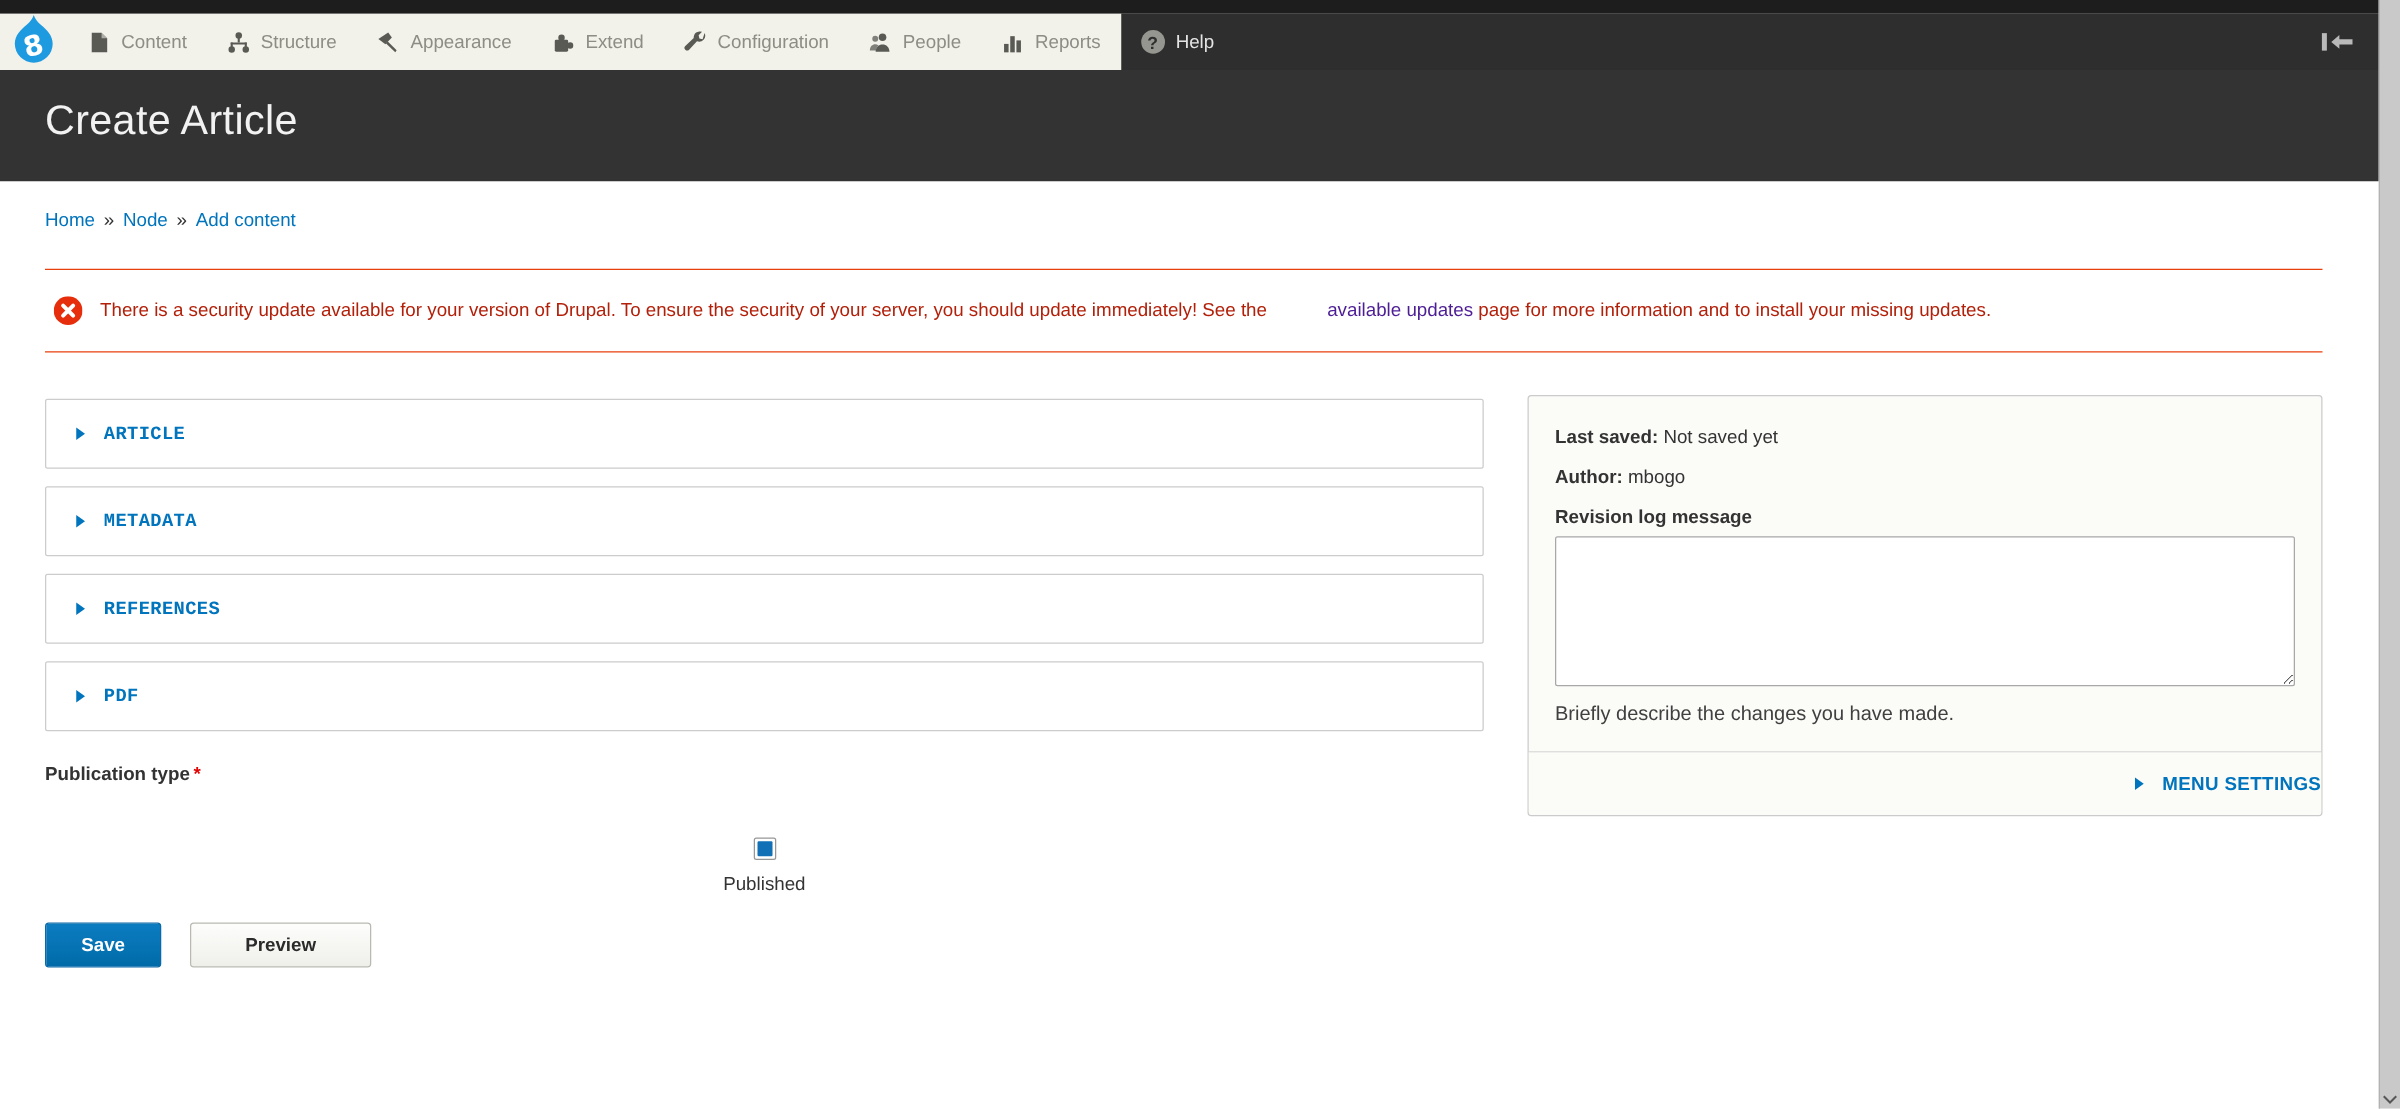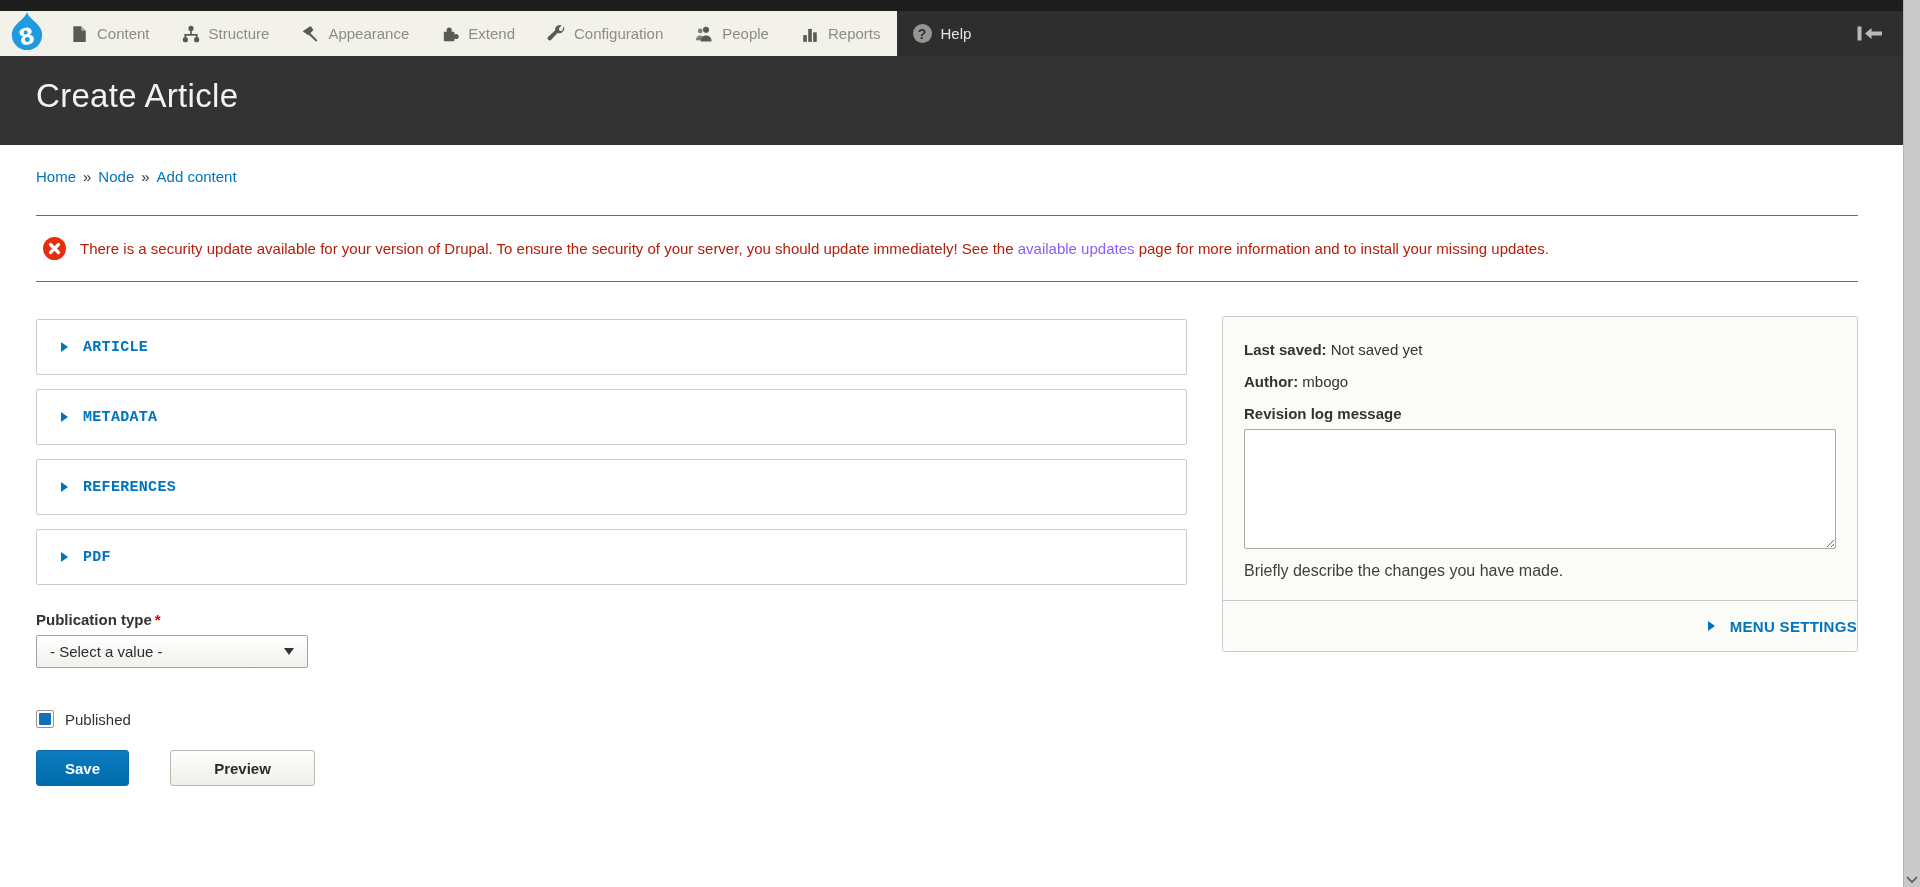--- a/index.html
+++ b/index.html
@@ -32,21 +32,21 @@
   
   .breadcrumb { margin:23px 45px 0 36px; font-size:15px; line-height:18px; color:#333; }
   .breadcrumb a { color:#0074bd; text-decoration:none; cursor:pointer;text-align:right; }
   .crumb-sep { margin:0 7px; color:#333; }
 
   
   .messages { margin:29px 45px 0 36px; border-top:1px solid #e93f0f; border-bottom:1px solid #e93f0f;
     padding:21px 0 21px 7px; display:flex; align-items:center; gap:14px;
     font-size:15px; line-height:18px; color:#b3200a; }
   .err-icon { flex:none; width:23px; height:23px; }
-  .messages a { color:#8b5cf6; text-decoration:none; cursor:pointer; }
+  .messages a { color:#4c1d95; text-decoration:none; cursor:pointer;margin-left:44px; }
 
   
   .layout { display:flex; margin:22px 45px 0 36px; }
   .main { width:1151px; margin-right:35px; padding-top:15px; }
   .sidebar { width:636px;margin-top:12px; }
 
   
   .panel { height:56px; border:1px solid #ccc; border-radius:2px; background:#fff;
     display:flex; align-items:center; padding-left:24px; margin-bottom:14px; cursor:pointer;font-family:Liberation Mono, monospace; }
   .tri { width:0; height:0; border-left:7px solid #0074bd; border-top:5px solid transparent;
@@ -55,28 +55,28 @@
 
   .field-label { margin-top:26px; font-size:15px; font-weight:bold; color:#333; }
   .req { color:#e00404; margin-left:3px; }
 
   .select-box { margin-top:7px; width:272px; height:33px; border:1px solid #a3a3a3; border-radius:2px;
     background:linear-gradient(#ffffff,#f0f0ec); display:flex; align-items:center;
     justify-content:space-between; padding:0 13px; font-size:15px; color:#2d2d2d; cursor:pointer; }
   .sel-arrow { width:0; height:0; border-top:7px solid #333; border-left:5px solid transparent;
     border-right:5px solid transparent; }
 
-  .checkbox-row { margin-top:42px; display:flex; align-items:center; gap:11px; }
+  .checkbox-row { margin-top:42px; display:flex; align-items:center; gap:11px;flex-direction:column; }
   .cb { width:18px; height:18px; border:1px solid #979797; border-radius:2px; background:#fff;
     padding:2px; cursor:pointer; }
   .cb .cb-fill { width:100%; height:100%; border-radius:1px; background:transparent; }
   .cb.checked .cb-fill { background:#1270b6; }
   .cb-label { font-size:15px; color:#333; cursor:pointer; }
 
-  .buttons { margin-top:22px; display:flex; gap:41px; }
+  .buttons { margin-top:22px; display:flex; gap:23px; }
   .btn { height:36px; border-radius:3px; font-size:15px; font-weight:bold;
     font-family:"Liberation Sans",sans-serif; cursor:pointer; }
   .btn-save { width:93px; color:#fff; background:linear-gradient(#0c7cc1,#006ba8);
     border:1px solid #0a69a8; }
   .btn-preview { width:145px; color:#2b2b2b; background:linear-gradient(#fdfdfc,#efefea);
     border:1px solid #b9b9b2; }
 
   
   .meta-stack { border:1px solid #cbcbcb; border-radius:3px; background:#fbfbf8; }
   .meta-main { padding:24px 21px 20px; }
@@ -224,24 +224,20 @@
       </div>
       <div class="panel">
         <span class="tri"></span>
         <span class="panel-label">PDF</span>
       </div>
 
       <div class="field-label">
         <span>Publication type</span><span class="req">*</span>
       </div>
 
-      <div class="select-box">
-        <span>- Select a value -</span>
-        <span class="sel-arrow"></span>
-      </div>
 
       <div class="checkbox-row">
         <div class="cb checked" id="published-cb">
           <div class="cb-fill"></div>
         </div>
         <label class="cb-label">Published</label>
       </div>
 
       <div class="buttons">
         <button class="btn btn-save">Save</button>

